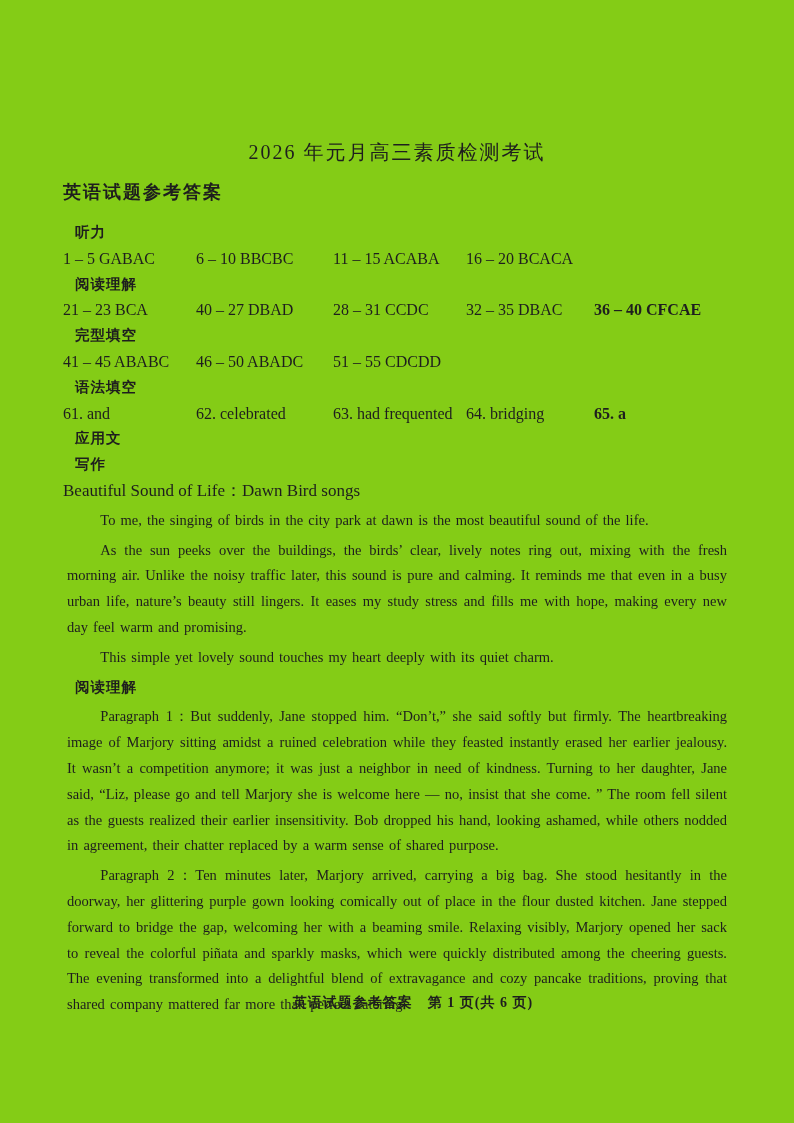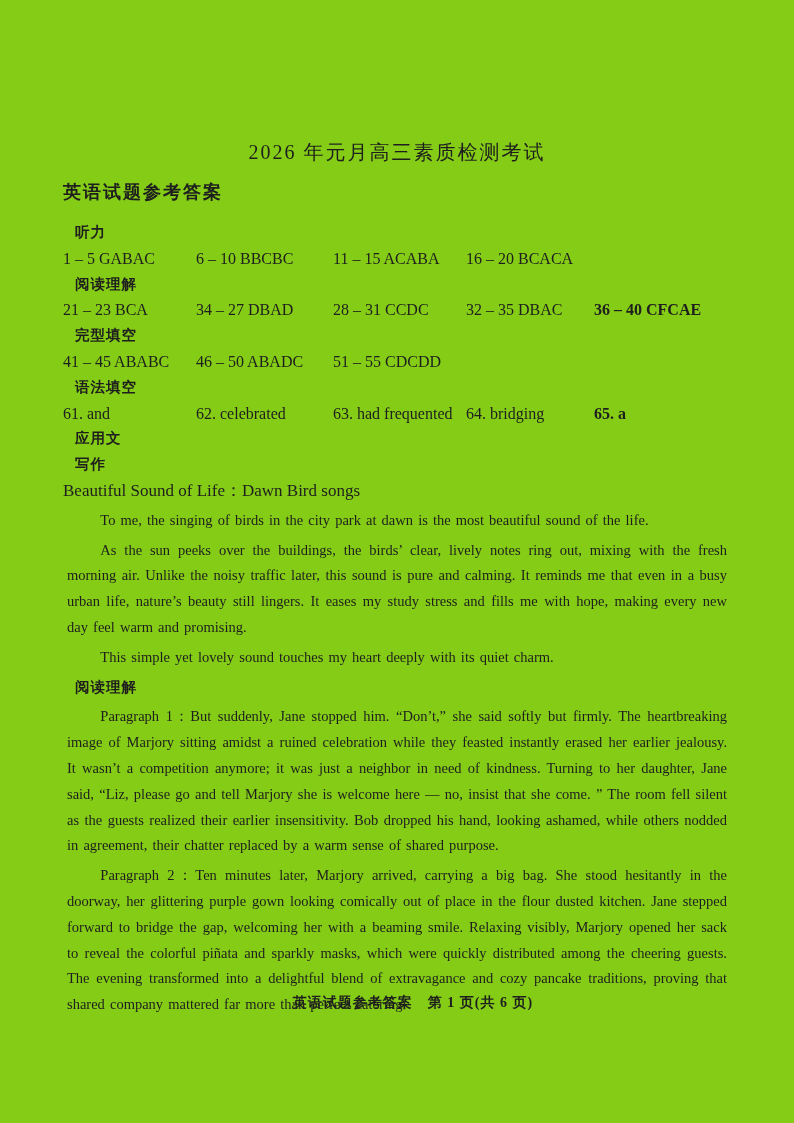--- a/index.html
+++ b/index.html
@@ -93,21 +93,21 @@
     <div class="answer-row">
       <span class="c1">1 – 5 GABAC</span>
       <span class="c2">6 – 10 BBCBC</span>
       <span class="c3">11 – 15 ACABA</span>
       <span class="c4">16 – 20 BCACA</span>
     </div>
 
     <div class="sec-heading">阅读理解</div>
     <div class="answer-row">
       <span class="c1">21 – 23 BCA</span>
-      <span class="c2">34 – 27 DBAD</span>
+      <span class="c2">40 – 27 DBAD</span>
       <span class="c3">28 – 31 CCDC</span>
       <span class="c4">32 – 35 DBAC</span>
       <span class="c5">36 – 40 CFCAE</span>
     </div>
 
     <div class="sec-heading">完型填空</div>
     <div class="answer-row">
       <span class="c1">41 – 45 ABABC</span>
       <span class="c2">46 – 50 ABADC</span>
       <span class="c3">51 – 55 CDCDD</span>

